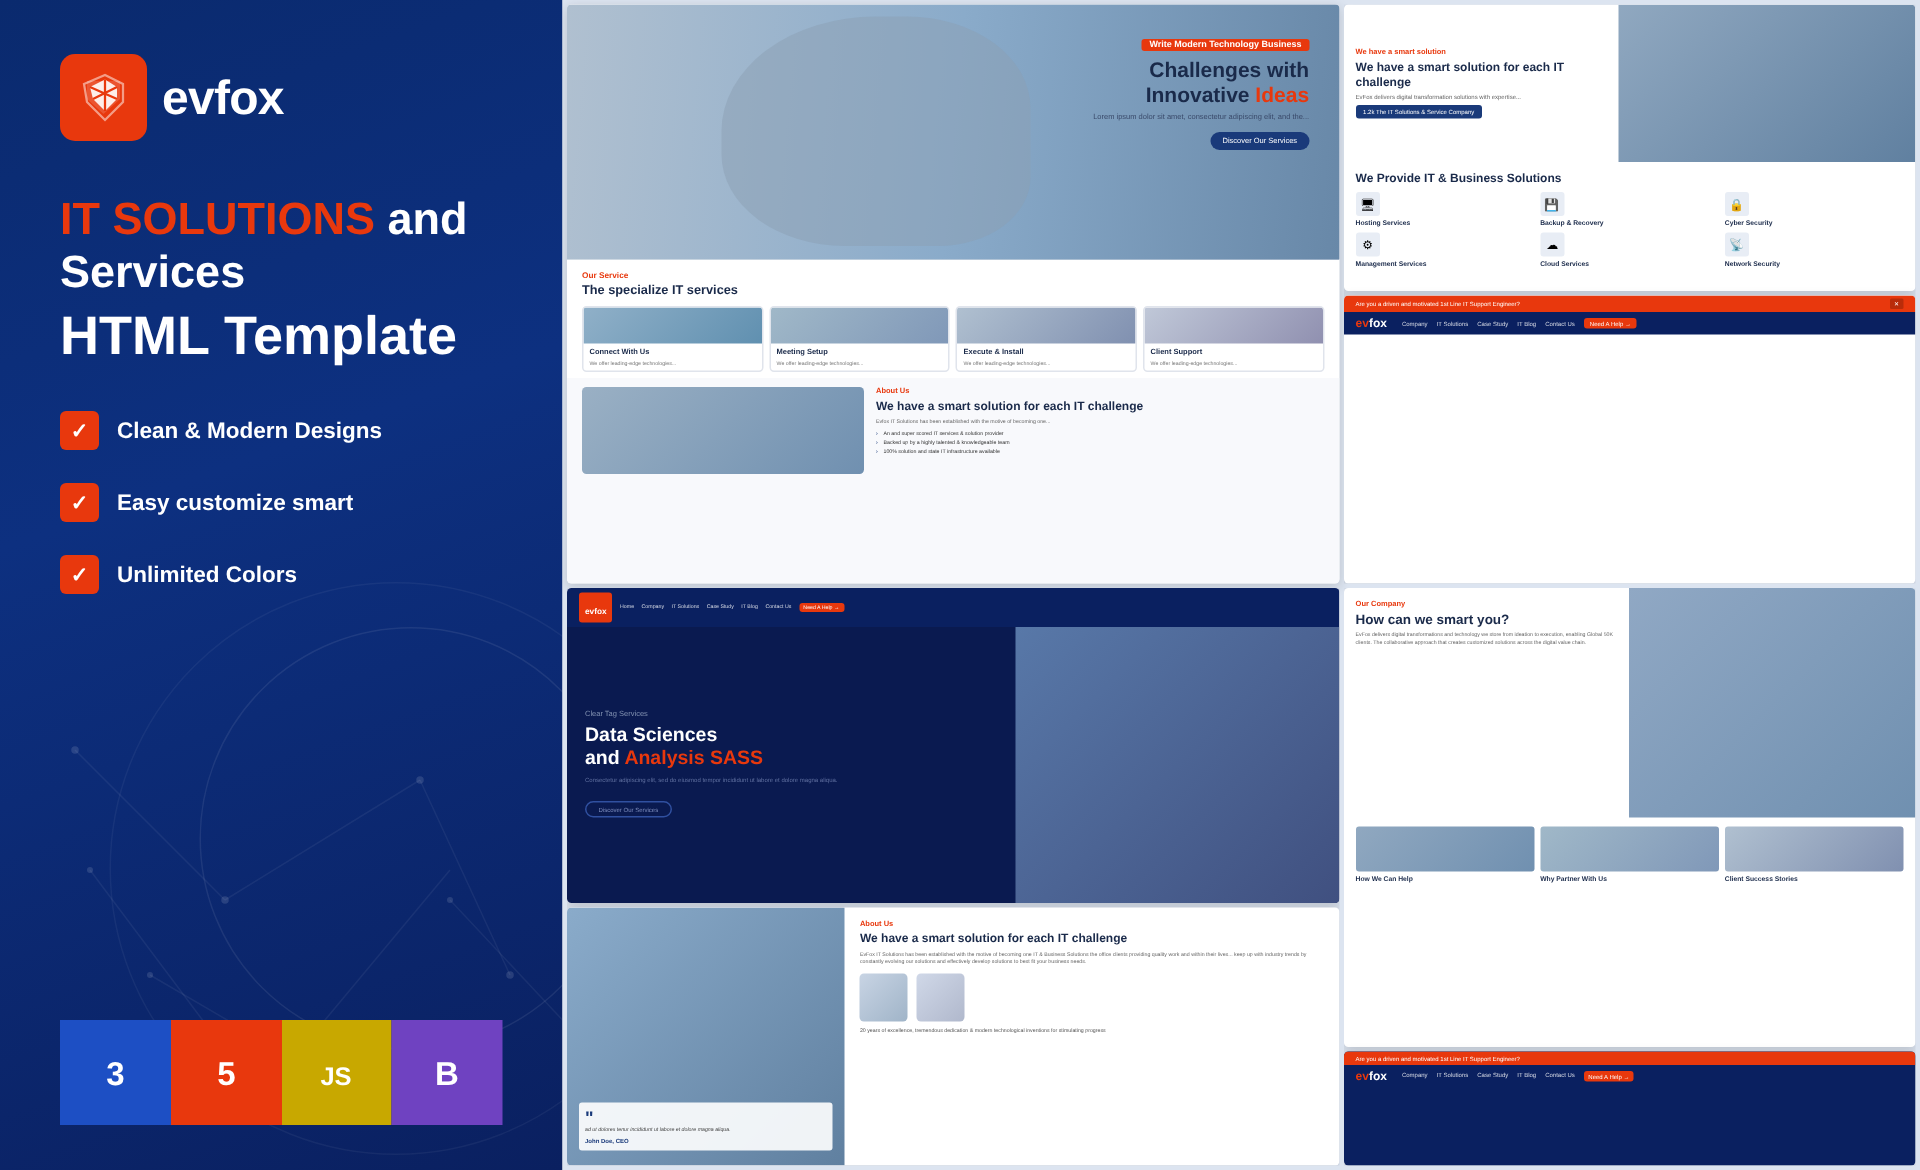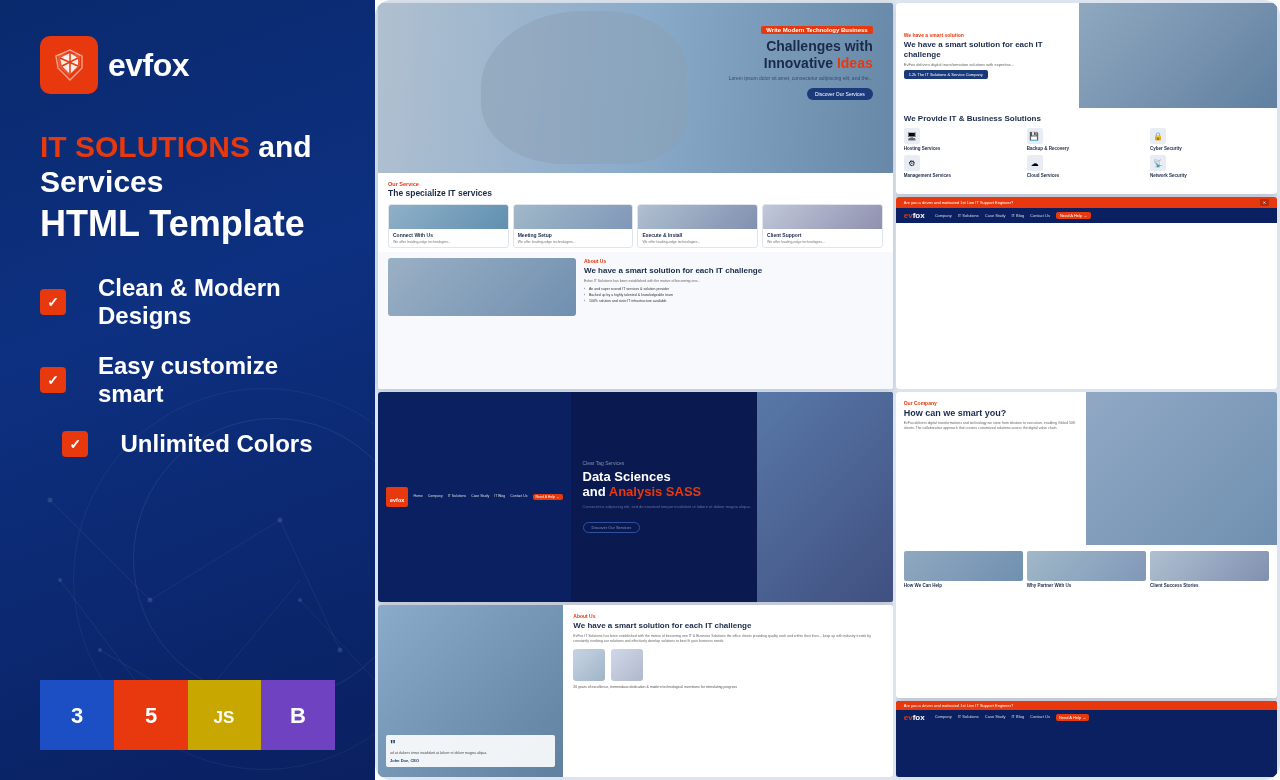--- a/index.html
+++ b/index.html
@@ -99,25 +99,24 @@
     .features-list {
       list-style: none;
       display: flex;
       flex-direction: column;
       gap: 22px;
       margin-bottom: auto;
     }
     .feature-item {
       display: flex;
       align-items: center;
-      gap: 32px;
-      font-size: 24px;
+      gap: 12px;
+      font-size: 15px;
       font-weight: 600;
       color: #fff;
-      justify-content: center;
     }
     .check-icon {
       width: 26px;
       height: 26px;
       background: #e8380d;
       border-radius: 4px;
       display: flex;
       align-items: center;
       justify-content: center;
       flex-shrink: 0;
@@ -163,21 +162,20 @@
     }
 
     .right-panel {
       background: #dce4f0;
     }
 
     
     .right-panel {
       display: block;
       position: relative;
-      border-radius: 16px;
     }
 
     .screenshots-container {
       width: 100%;
       height: 100%;
       display: flex;
       flex-direction: column;
       gap: 3px;
       padding: 3px;
     }
@@ -545,21 +543,21 @@
           </div>
         </div>
       </div>
     </div>
 
     <div class="screenshots-row">
 
       <div class="screenshot-block wide" style="display:flex;flex-direction:column;gap:3px;background:transparent;box-shadow:none;border-radius:0;">
 
         <div style="flex:1.1;border-radius:3px;overflow:hidden;background:#fff;box-shadow:0 2px 8px rgba(0,0,0,0.15);">
-          <div style="display:flex;flex-direction:row;height:100%;justify-content:space-between;">
+          <div style="display:flex;flex-direction:column;height:100%;justify-content:space-between;">
 
             <div style="background:#0a2060;padding:3px 8px;display:flex;align-items:center;gap:5px;">
               <div style="background:#e8380d;padding:1px 4px;border-radius:2px;">
                 <span style="font-size:5.5px;font-weight:800;color:#fff;">evfox</span>
               </div>
               <div style="display:flex;gap:5px;">
                 <span style="font-size:3.5px;color:rgba(255,255,255,0.8);">Home</span>
                 <span style="font-size:3.5px;color:rgba(255,255,255,0.8);">Company</span>
                 <span style="font-size:3.5px;color:rgba(255,255,255,0.8);">IT Solutions</span>
                 <span style="font-size:3.5px;color:rgba(255,255,255,0.8);">Case Study</span>

